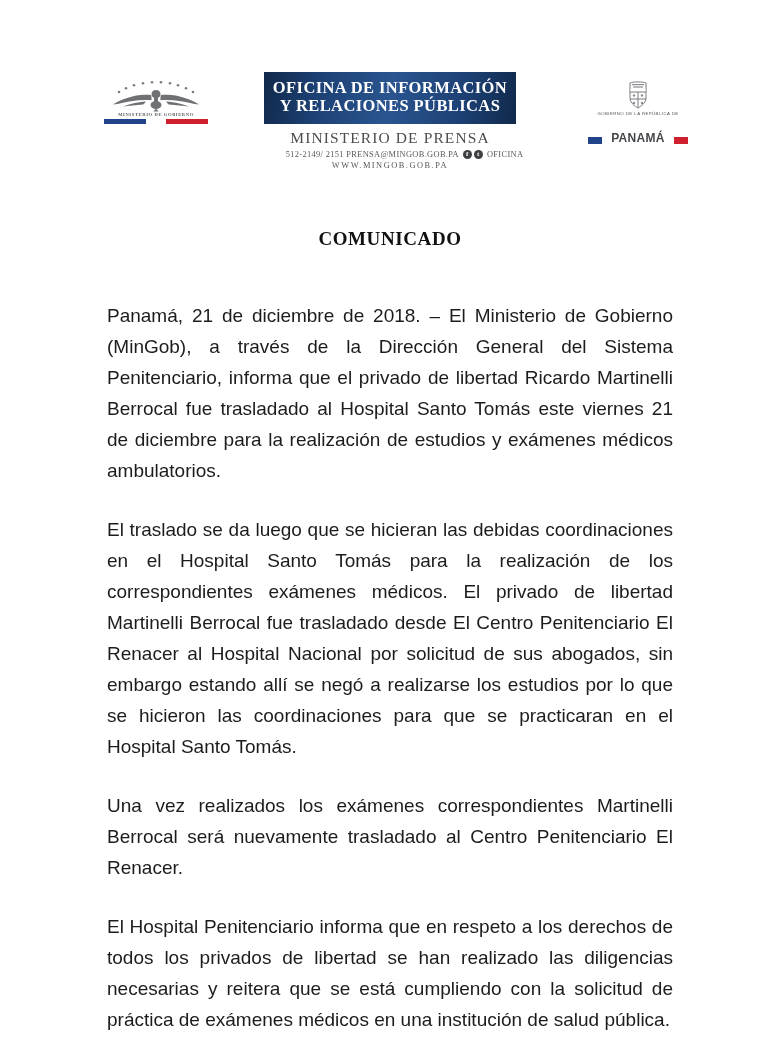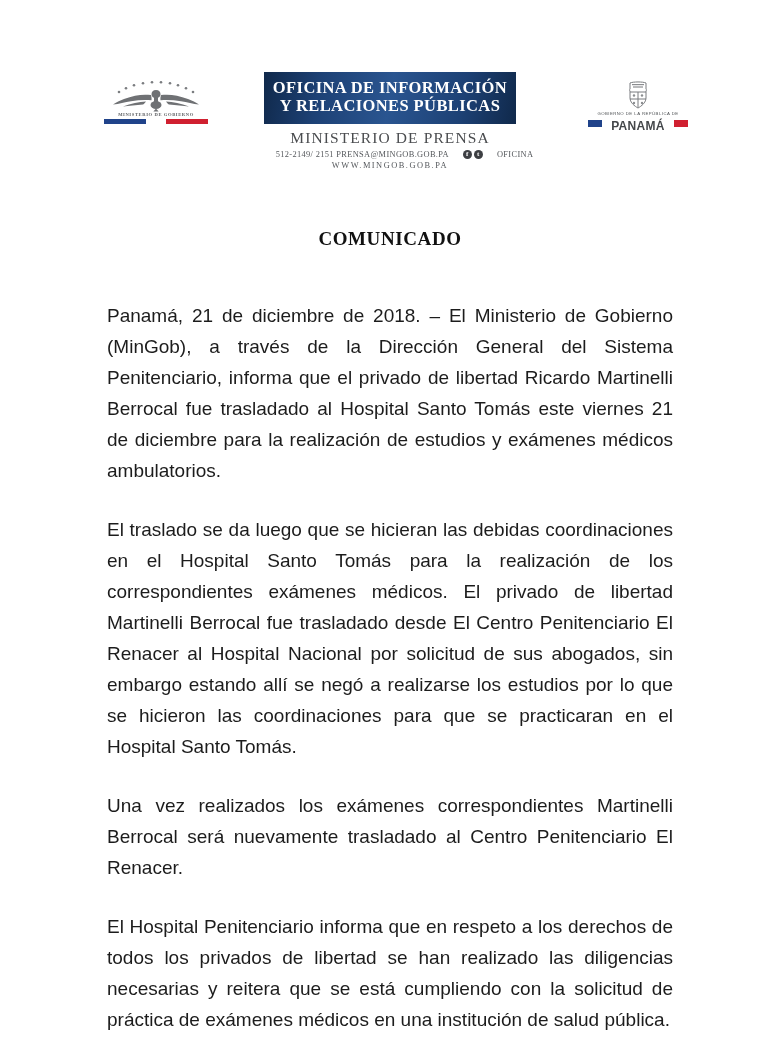--- a/index.html
+++ b/index.html
@@ -105,21 +105,21 @@
   .contact-line {
     font-family: "Liberation Serif", serif;
     font-size: 8.4px;
     color: #55585c;
     letter-spacing: 0.35px;
     margin-top: 3px;
     white-space: nowrap;
     display: flex;
     align-items: flex-start;
     justify-content: center;
-    gap: 14px;
+    gap: 4px;
     margin-left: 29px;
   }
   .social-icons { display: inline-flex; gap: 2px; align-items: center; }
   .sicon {
     width: 9px;
     height: 9px;
     border-radius: 50%;
     background: #3d3f43;
     display: inline-block;
     position: relative;
@@ -155,24 +155,24 @@
   .logo-right-name {
     font-family: "Liberation Sans", sans-serif;
     font-size: 4.3px;
     letter-spacing: 0.45px;
     color: #4d5053;
     white-space: nowrap;
     margin-top: 1px;
   }
   .panama-row {
     display: flex;
-    align-items: flex-start;
+    align-items: flex-end;
     justify-content: center;
     gap: 9px;
-    margin-top: 4px;
+    margin-top: 16px;
   }
   .panama-row .bar-blue { width: 21px; height: 7px; background: #20438a; }
   .panama-row .bar-red  { width: 21px; height: 7px; background: #d02030; }
   .panama-word {
     font-family: "Liberation Sans", sans-serif;
     font-size: 12px;
     font-weight: bold;
     color: #44474a;
     letter-spacing: 0.3px;
     line-height: 1;

